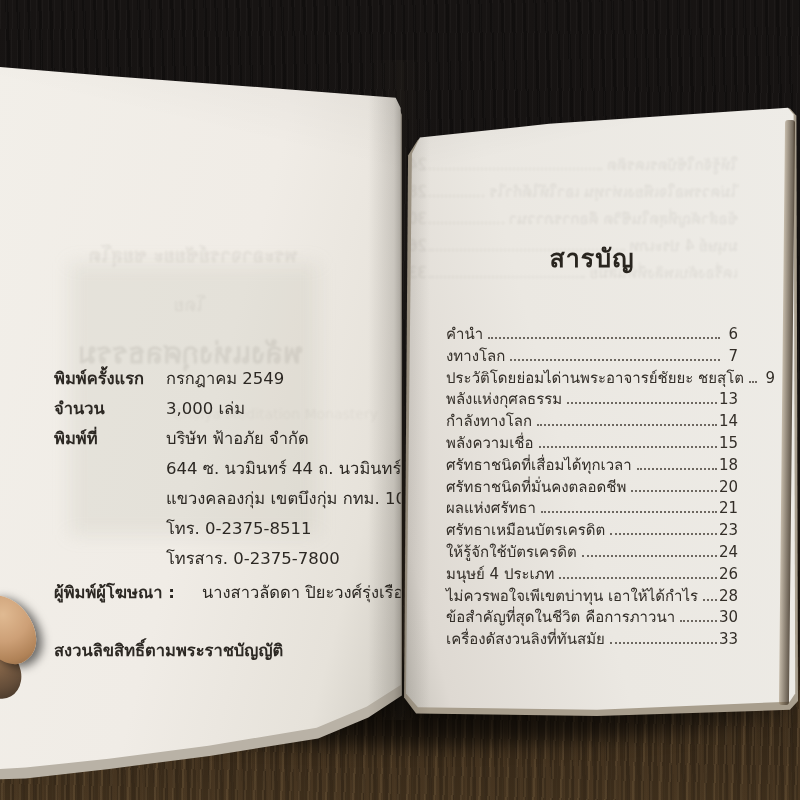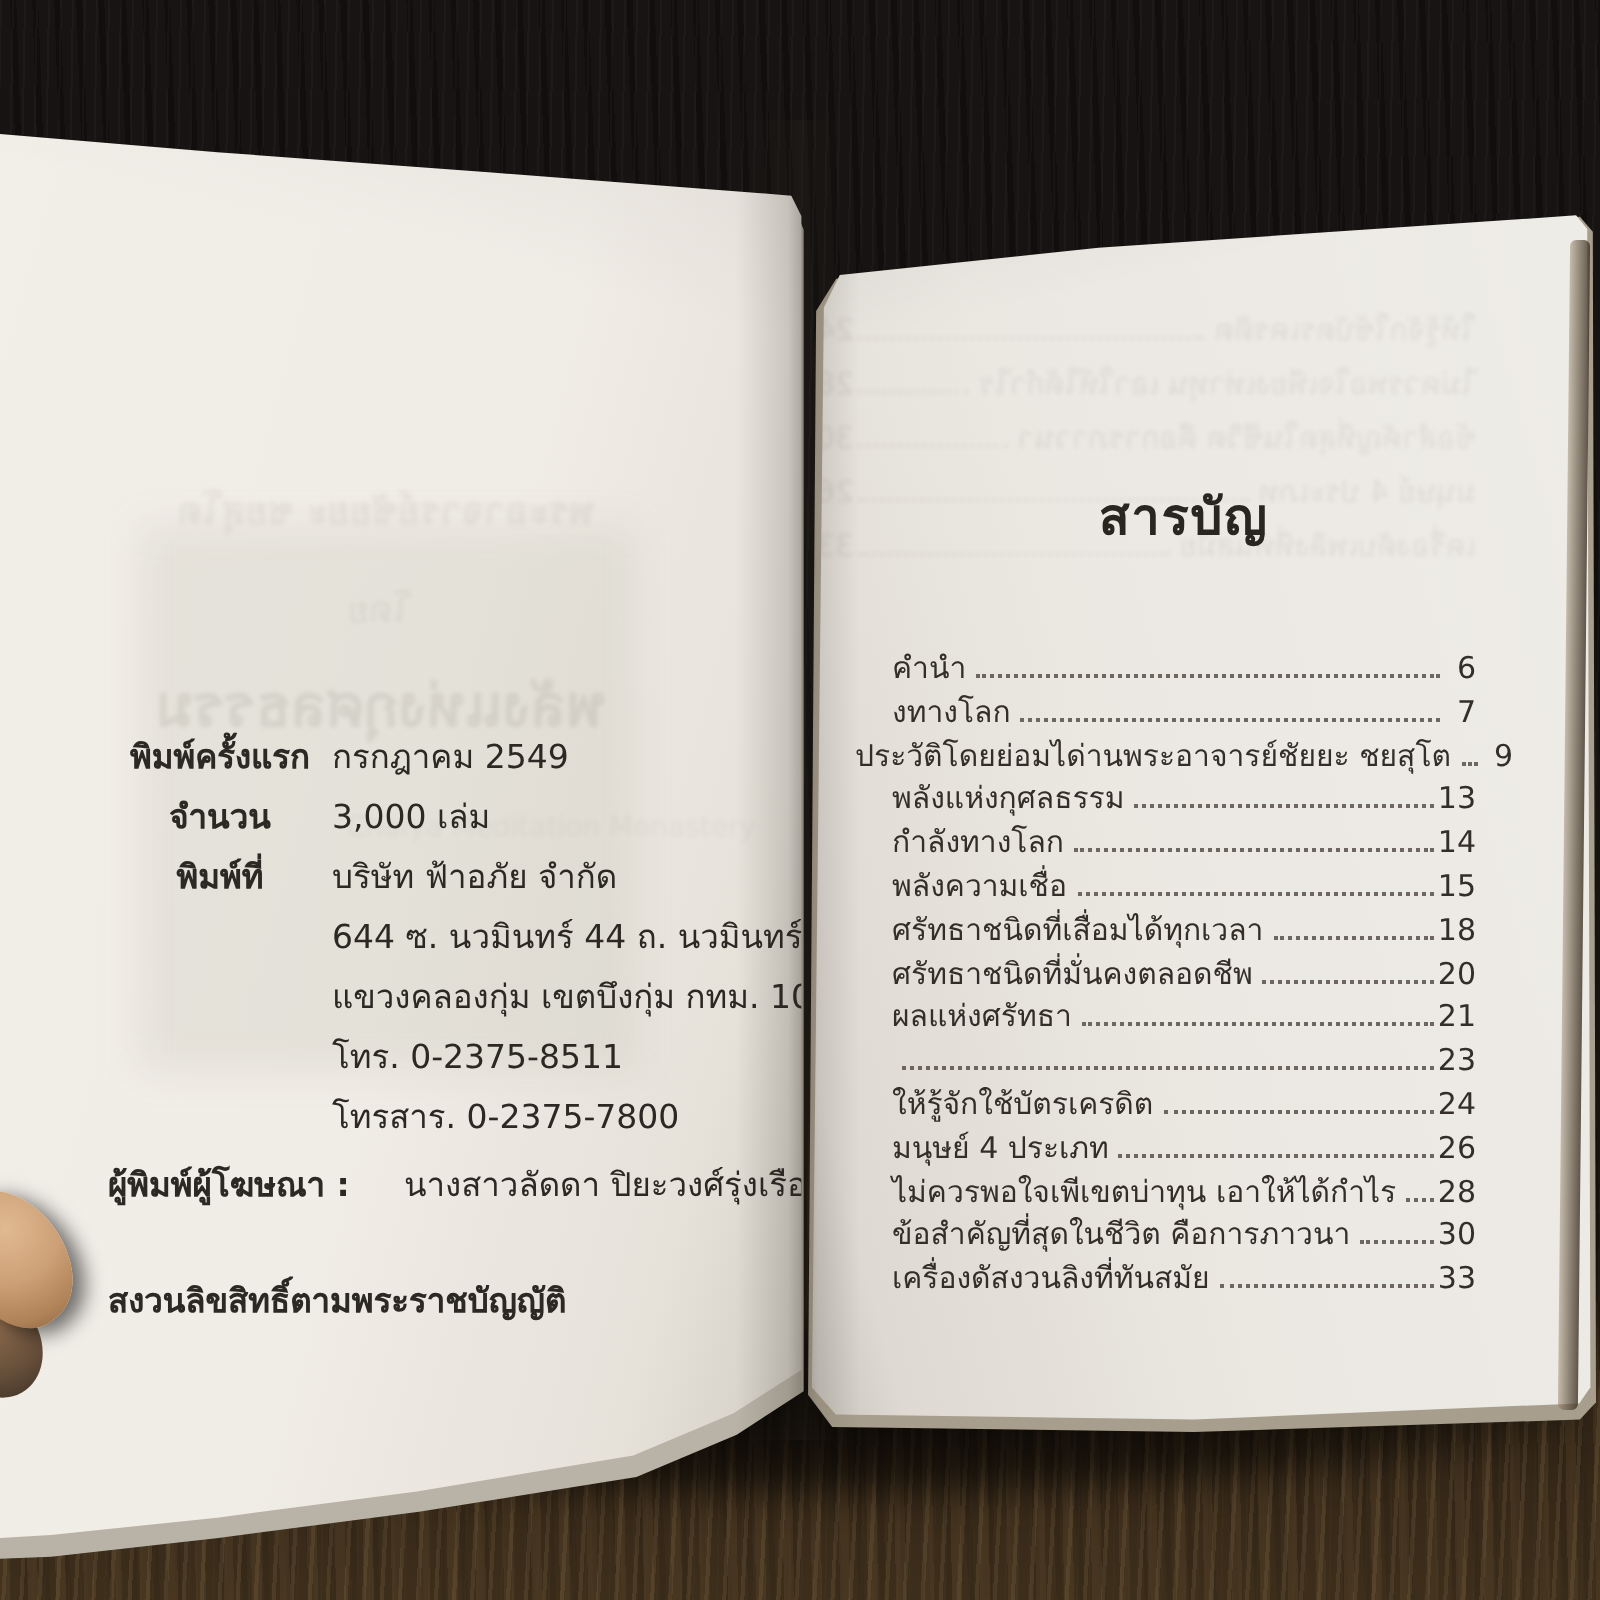--- a/index.html
+++ b/index.html
@@ -62,21 +62,21 @@
     position:absolute;left:782px;top:120px;width:10px;height:585px;
     background:linear-gradient(90deg, rgba(150,130,100,0.45), rgba(60,48,34,0.8));
     transform:rotate(0.6deg);border-radius:3px;
   }
   
   .colophon{
     position:absolute;left:66px;top:306px;width:330px;color:#2c2823;
     font-size:16.5px;line-height:30px;
   }
   .c-row{display:flex;white-space:nowrap;}
-  .c-label{display:inline-block;width:112px;font-weight:bold;flex:none;text-align:center;}
+  .c-label{display:inline-block;width:112px;font-weight:bold;flex:none;}
   .c-value{flex:none;}
   .publisher-row{margin-top:4px;display:flex;white-space:nowrap;}
   .publisher-row .pl{font-weight:bold;flex:none;width:148px;}
   .copyright{margin-top:28px;font-weight:bold;}
   
   .ghost{position:absolute;color:#6f6a61;pointer-events:none;white-space:nowrap;}
   .ghost-rect{
     position:absolute;left:82px;top:205px;width:248px;height:272px;
     background:rgba(170,165,152,0.16);filter:blur(9px);
   }
@@ -87,21 +87,21 @@
   .ghost-author-l{left:30px;top:182px;width:350px;text-align:center;font-size:19px;font-weight:bold;
     transform:scaleX(-1);opacity:0.09;filter:blur(1.2px);}
   .ghost-en-l{left:150px;top:348px;width:240px;text-align:right;font-size:14px;
     opacity:0.07;filter:blur(1px);}
   
   .toc{
     position:absolute;left:48px;top:144px;width:292px;color:#332e28;
   }
   .toc-title{text-align:center;font-size:25px;font-weight:bold;letter-spacing:1px;color:#29251f;}
   .toc-list{margin-top:46px;font-size:15px;}
-  .toc-row{display:flex;align-items:baseline;line-height:21.8px;white-space:nowrap;justify-content:center;}
+  .toc-row{display:flex;align-items:baseline;line-height:21.8px;white-space:nowrap;}
   .toc-text{flex:none;}
   .toc-dots{flex:1;border-bottom:2px dotted #57514a;margin:0 2px 4px 5px;min-width:8px;opacity:0.85;}
   .toc-page{flex:none;text-align:right;min-width:16px;}
   .ghost-toc{position:absolute;left:10px;top:58px;width:330px;transform:scaleX(-1);
     opacity:0.10;filter:blur(1px);color:#5c564d;font-size:15px;}
   .ghost-toc .toc-row{line-height:27px;}
   .ghost-toc .toc-dots{border-bottom-color:#6a645b;}
   
   .thumb{position:absolute;left:-20px;top:592px;width:66px;height:104px;pointer-events:none;}
   .thumb-tip{
@@ -242,20 +242,21 @@
         <span class="toc-text">ศรัทธาชนิดที่มั่นคงตลอดชีพ</span>
         <span class="toc-dots"></span>
         <span class="toc-page">20</span>
       </div>
       <div class="toc-row">
         <span class="toc-text">ผลแห่งศรัทธา</span>
         <span class="toc-dots"></span>
         <span class="toc-page">21</span>
       </div>
       <div class="toc-row">
+        <span class="toc-text">ศรัทธาเหมือนบัตรเครดิต</span>
         <span class="toc-dots"></span>
         <span class="toc-page">23</span>
       </div>
       <div class="toc-row">
         <span class="toc-text">ให้รู้จักใช้บัตรเครดิต</span>
         <span class="toc-dots"></span>
         <span class="toc-page">24</span>
       </div>
       <div class="toc-row">
         <span class="toc-text">มนุษย์ 4 ประเภท</span>

